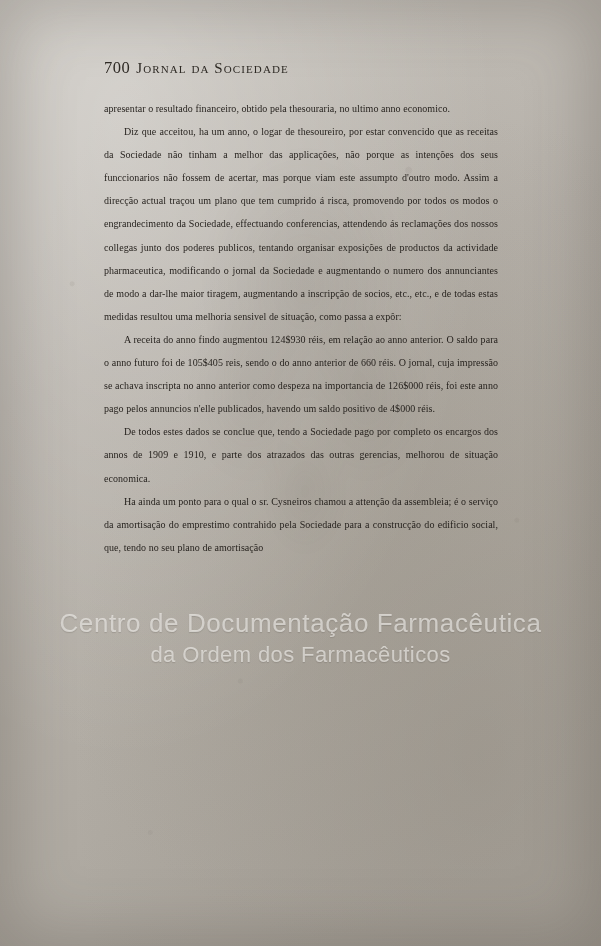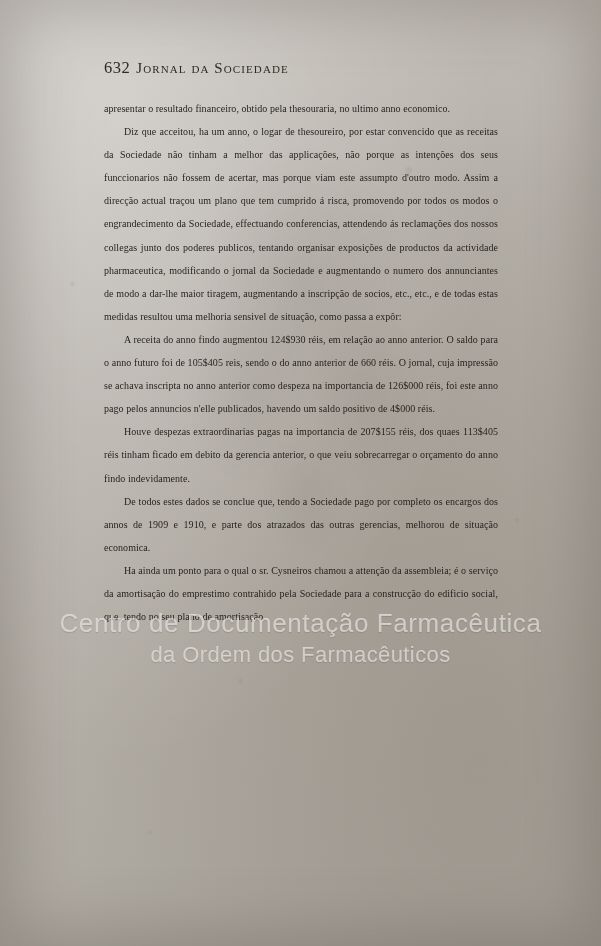--- a/index.html
+++ b/index.html
@@ -148,29 +148,28 @@
 <body>
 
 <div id="page">
 
   <div id="grain"></div>
   <div id="emblem"></div>
 
   <div id="content">
 
     <div class="header-row">
-      <div class="folio">632</div>
+      <div class="folio">700</div>
       <div class="running-head">Jornal da Sociedade</div>
     </div>
 
     <div class="body-text">
       <p class="noindent">apresentar o resultado financeiro, obtido pela thesouraria, no ultimo anno economico.</p>
       <p>Diz que acceitou, ha um anno, o logar de thesoureiro, por estar convencido que as receitas da Sociedade não tinham a melhor das applicações, não porque as intenções dos seus funccionarios não fossem de acertar, mas porque viam este assumpto d'outro modo. Assim a direcção actual traçou um plano que tem cumprido á risca, promovendo por todos os modos o engrandecimento da Sociedade, effectuando conferencias, attendendo ás reclamações dos nossos collegas junto dos poderes publicos, tentando organisar exposições de productos da actividade pharmaceutica, modificando o jornal da Sociedade e augmentando o numero dos annunciantes de modo a dar-lhe maior tiragem, augmentando a inscripção de socios, etc., etc., e de todas estas medidas resultou uma melhoria sensivel de situação, como passa a expôr:</p>
       <p>A receita do anno findo augmentou 124$930 réis, em relação ao anno anterior. O saldo para o anno futuro foi de 105$405 reis, sendo o do anno anterior de 660 réis. O jornal, cuja impressão se achava inscripta no anno anterior como despeza na importancia de 126$000 réis, foi este anno pago pelos annuncios n'elle publicados, havendo um saldo positivo de 4$000 réis.</p>
-      <p>Houve despezas extraordinarias pagas na importancia de 207$155 réis, dos quaes 113$405 réis tinham ficado em debito da gerencia anterior, o que veiu sobrecarregar o orçamento do anno findo indevidamente.</p>
       <p>De todos estes dados se conclue que, tendo a Sociedade pago por completo os encargos dos annos de 1909 e 1910, e parte dos atrazados das outras gerencias, melhorou de situação economica.</p>
       <p>Ha ainda um ponto para o qual o sr. Cysneiros chamou a attenção da assembleia; é o serviço da amortisação do emprestimo contrahido pela Sociedade para a construcção do edificio social, que, tendo no seu plano de amortisação</p>
     </div>
 
   </div>
 
   <div id="watermark">
     <div class="wm1">Centro de Documentação Farmacêutica</div>
     <div class="wm2">da Ordem dos Farmacêuticos</div>
   </div>

